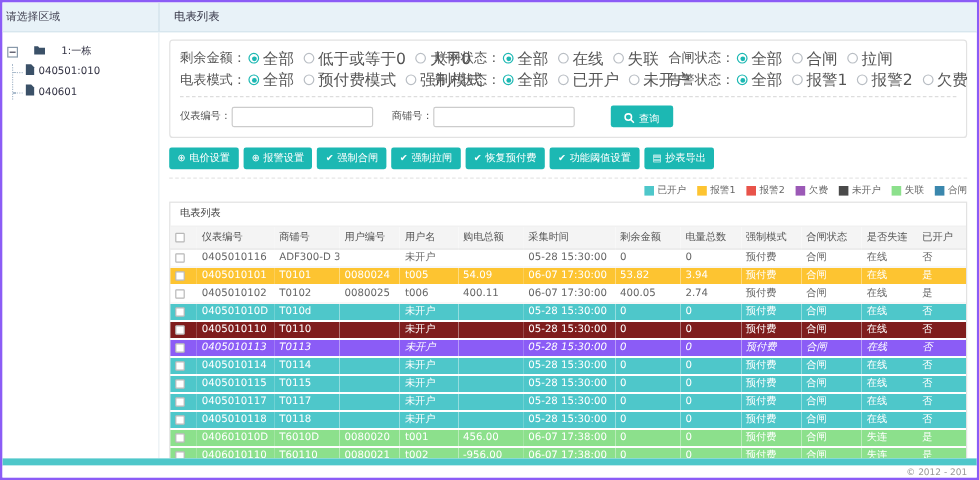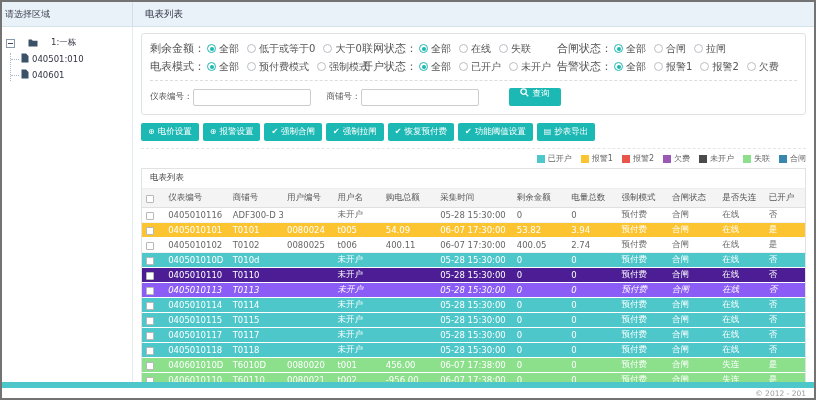--- a/index.html
+++ b/index.html
@@ -1,18 +1,18 @@
 <!DOCTYPE html>
 <html><head>
 <meta charset="utf-8">
 <style>
   *{margin:0;padding:0;box-sizing:border-box;}
   html,body{width:816px;height:400px;overflow:hidden;background:#eef7ee;
     font-family:"DejaVu Sans","Liberation Sans",sans-serif;}
-  .page{width:816px;height:400px;border:2px solid #737373;background:#fff;
+  .page{width:816px;height:400px;border:2px solid #8b5cf6;background:#fff;
     display:flex;flex-direction:column;overflow:hidden;position:relative;}
   
   .topbar{flex:0 0 25px;display:flex;background:#e8f2f8;border-bottom:1px solid #d3e3ec;}
   .sidebar-header{flex:0 0 131px;display:flex;align-items:center;padding-left:3px;
     font-size:9px;color:#445;border-right:1px solid #cfdfe9;overflow:hidden;white-space:nowrap;}
   .main-header{flex:1;display:flex;align-items:center;padding-left:12px;font-size:9.5px;color:#334;}
   
   .body{flex:1;display:flex;min-height:0;overflow:hidden;}
   .sidebar{flex:0 0 131px;border-right:1px solid #e3ecf1;background:#fff;padding:10px 4px;overflow:hidden;}
   .main{flex:1;min-width:0;padding:6px 8px 0;overflow:hidden;background:#fff;}
@@ -32,27 +32,27 @@
   .filter-group{display:inline-flex;align-items:center;}
   .filter-group:nth-child(1){width:212px;}
   .filter-group:nth-child(2){width:195px;}
   .filter-label{font-size:11px;color:#555;margin-right:2px;}
   .radio-option{display:inline-flex;align-items:center;margin-right:8px;cursor:pointer;}
   .radio{width:9px;height:9px;border:1px solid #b9bec4;border-radius:50%;background:#fff;
     display:inline-block;position:relative;margin-right:3px;flex:0 0 9px;}
   .radio.checked{border-color:#1cb8b3;}
   .radio.checked::after{content:"";position:absolute;left:1.5px;top:1.5px;width:4px;height:4px;
     border-radius:50%;background:#1cb8b3;}
-  .radio-text{font-size:10px;color:#555;}
+  .radio-text{font-size:13px;color:#555;}
   .filter-divider{border-top:1px dashed #ddd;margin:6px 0 7px;}
   .input-row{display:flex;align-items:center;}
   .input-label{font-size:8.5px;color:#555;}
   .text-input{width:118px;height:17px;border:1px solid #ccc;border-radius:2px;margin-right:16px;
     font-size:9px;padding:0 4px;outline:none;font-family:inherit;}
-  .search-btn{display:inline-flex;align-items:flex-start;gap:4px;height:18px;padding:0 11px;margin-left:14px;
+  .search-btn{display:inline-flex;align-items:flex-end;gap:4px;height:18px;padding:0 11px;margin-left:14px;
     background:#1cb8b3;color:#fff;border:none;border-radius:2px;font-size:8.5px;cursor:pointer;font-family:inherit;}
   
   .toolbar{display:flex;gap:4px;margin-top:8px;}
   .tbtn{display:inline-flex;align-items:center;gap:3px;background:#1cb8b3;color:#fff;border:none;
     border-radius:2px;height:18px;padding:0 7px;font-size:8.5px;cursor:pointer;font-family:inherit;white-space:nowrap;}
   .tbtn-icon{font-size:8px;line-height:1;}
   
   .legend-row{display:flex;justify-content:flex-end;align-items:center;gap:9px;margin-top:7px;
     padding-top:4px;border-top:1px dashed #e6e6e6;font-size:8px;color:#666;white-space:nowrap;overflow:hidden;}
   .legend-item{display:inline-flex;align-items:center;gap:3px;flex:0 0 auto;}
@@ -389,21 +389,21 @@
                 <td>未开户</td>
                 <td></td>
                 <td>05-28 15:30:00</td>
                 <td>0</td>
                 <td>0</td>
                 <td>预付费</td>
                 <td>合闸</td>
                 <td>在线</td>
                 <td>否</td>
               </tr>
-              <tr class="trow colored" style="background: #4c1d95;">
+              <tr class="trow colored" style="background: #7f1d1d;">
                 <td><span class="checkbox"></span></td>
                 <td>0405010110</td>
                 <td>T0110</td>
                 <td></td>
                 <td>未开户</td>
                 <td></td>
                 <td>05-28 15:30:00</td>
                 <td>0</td>
                 <td>0</td>
                 <td>预付费</td>

